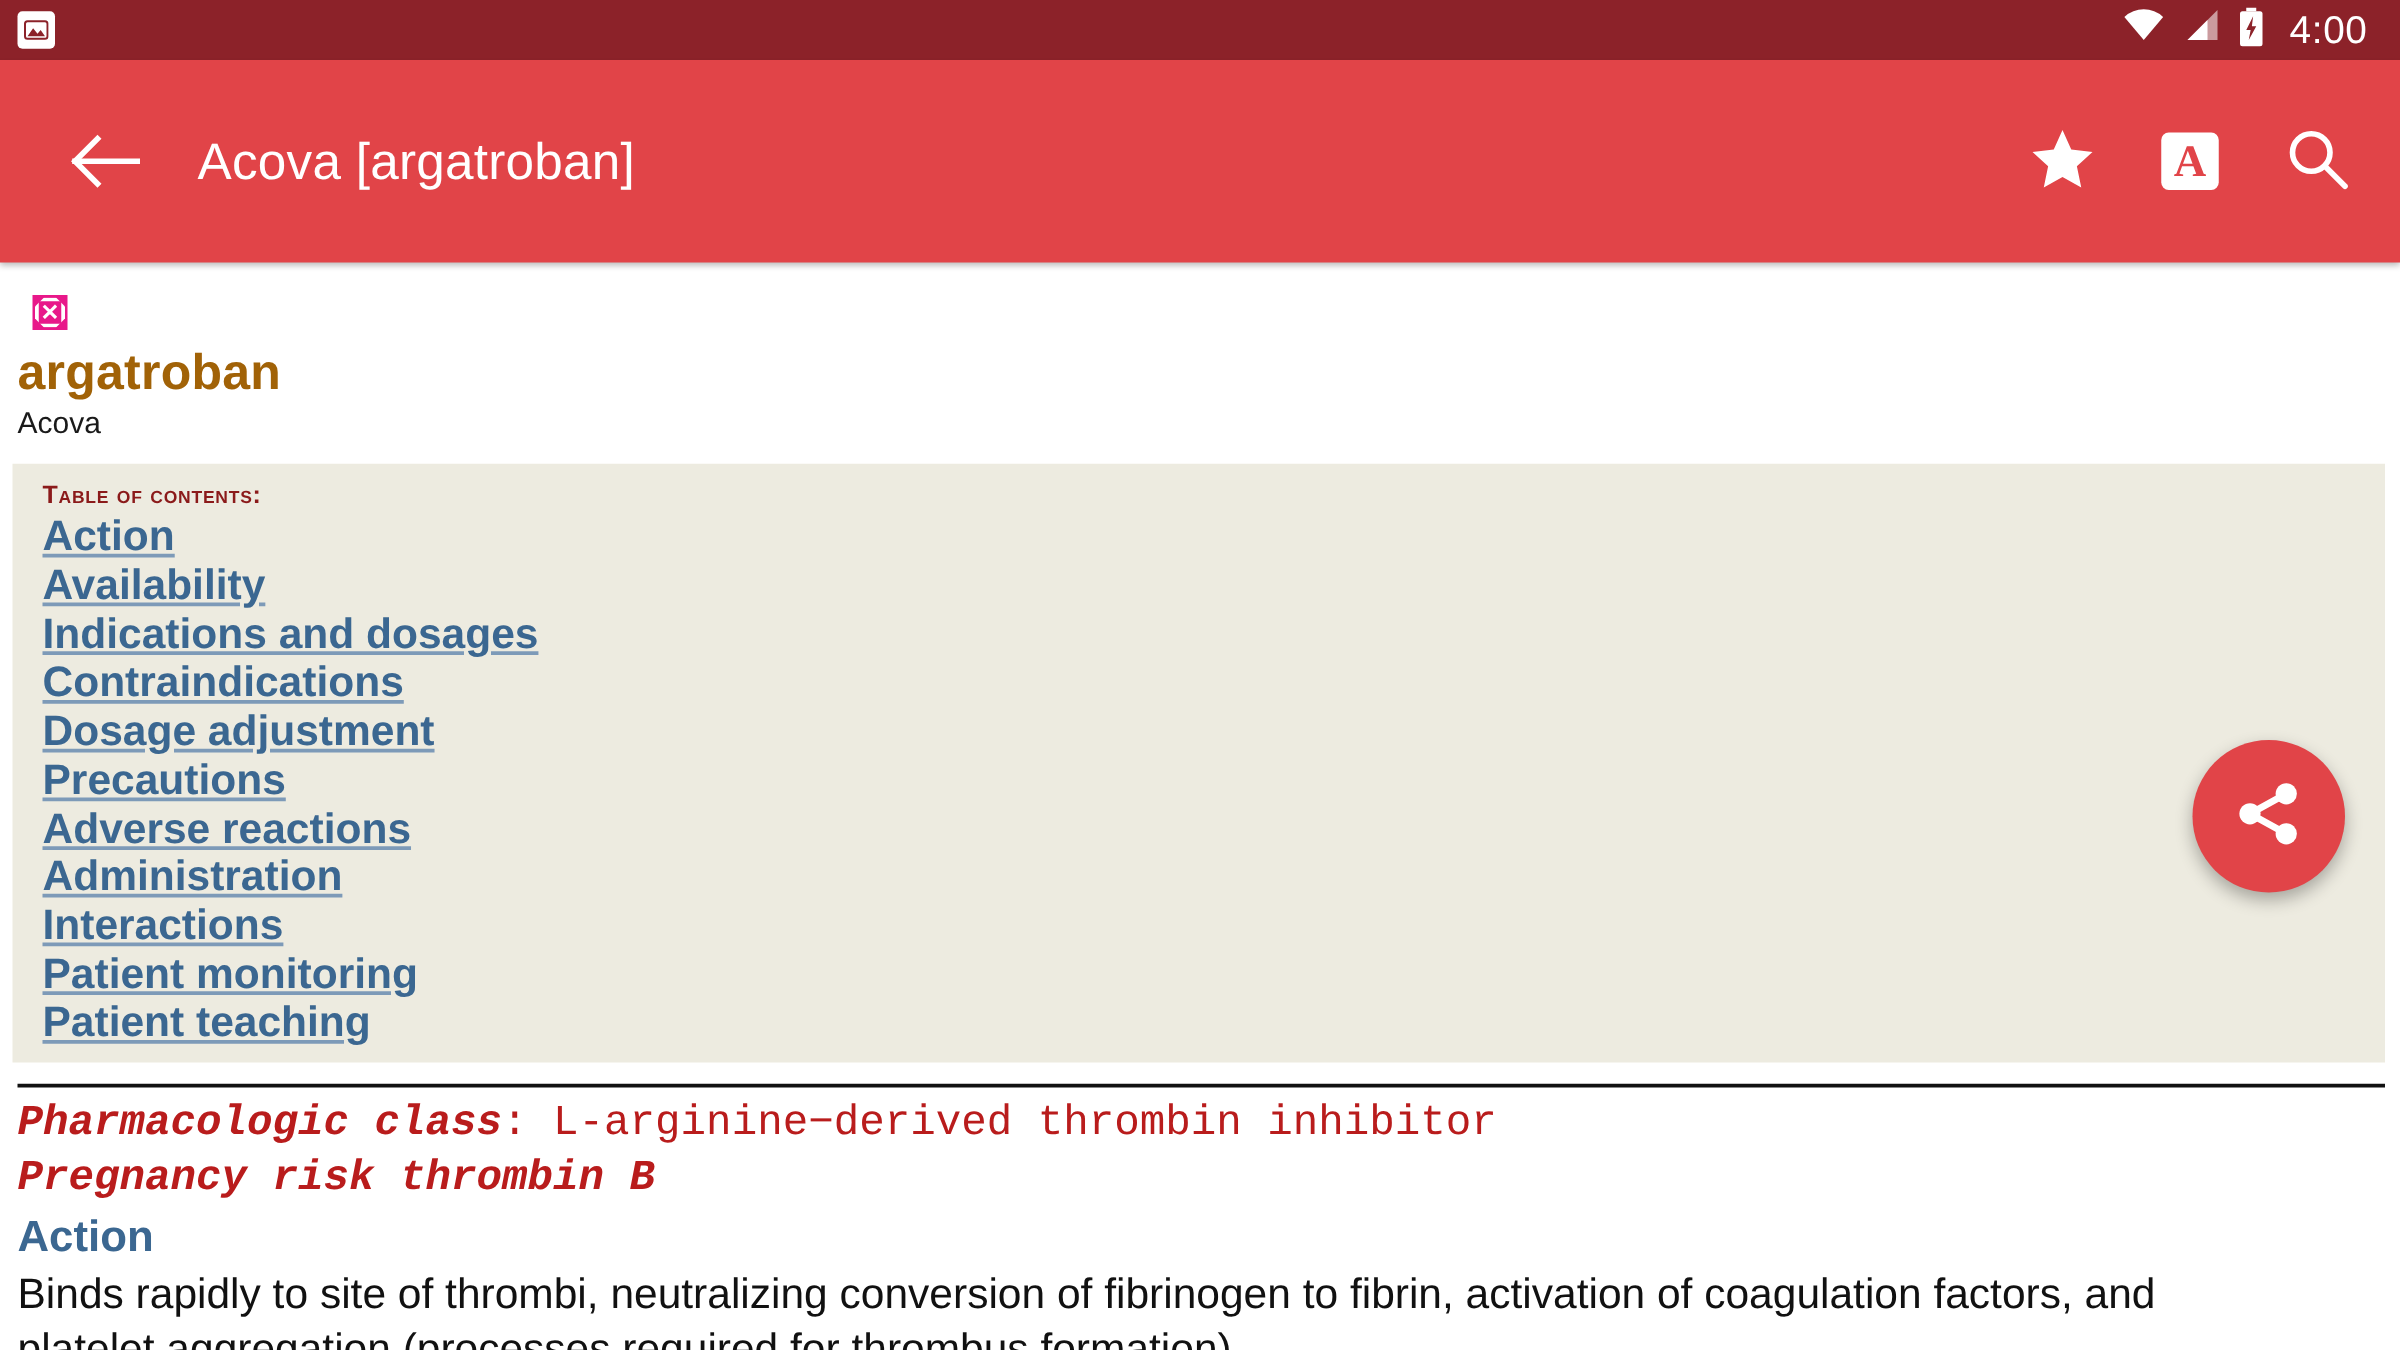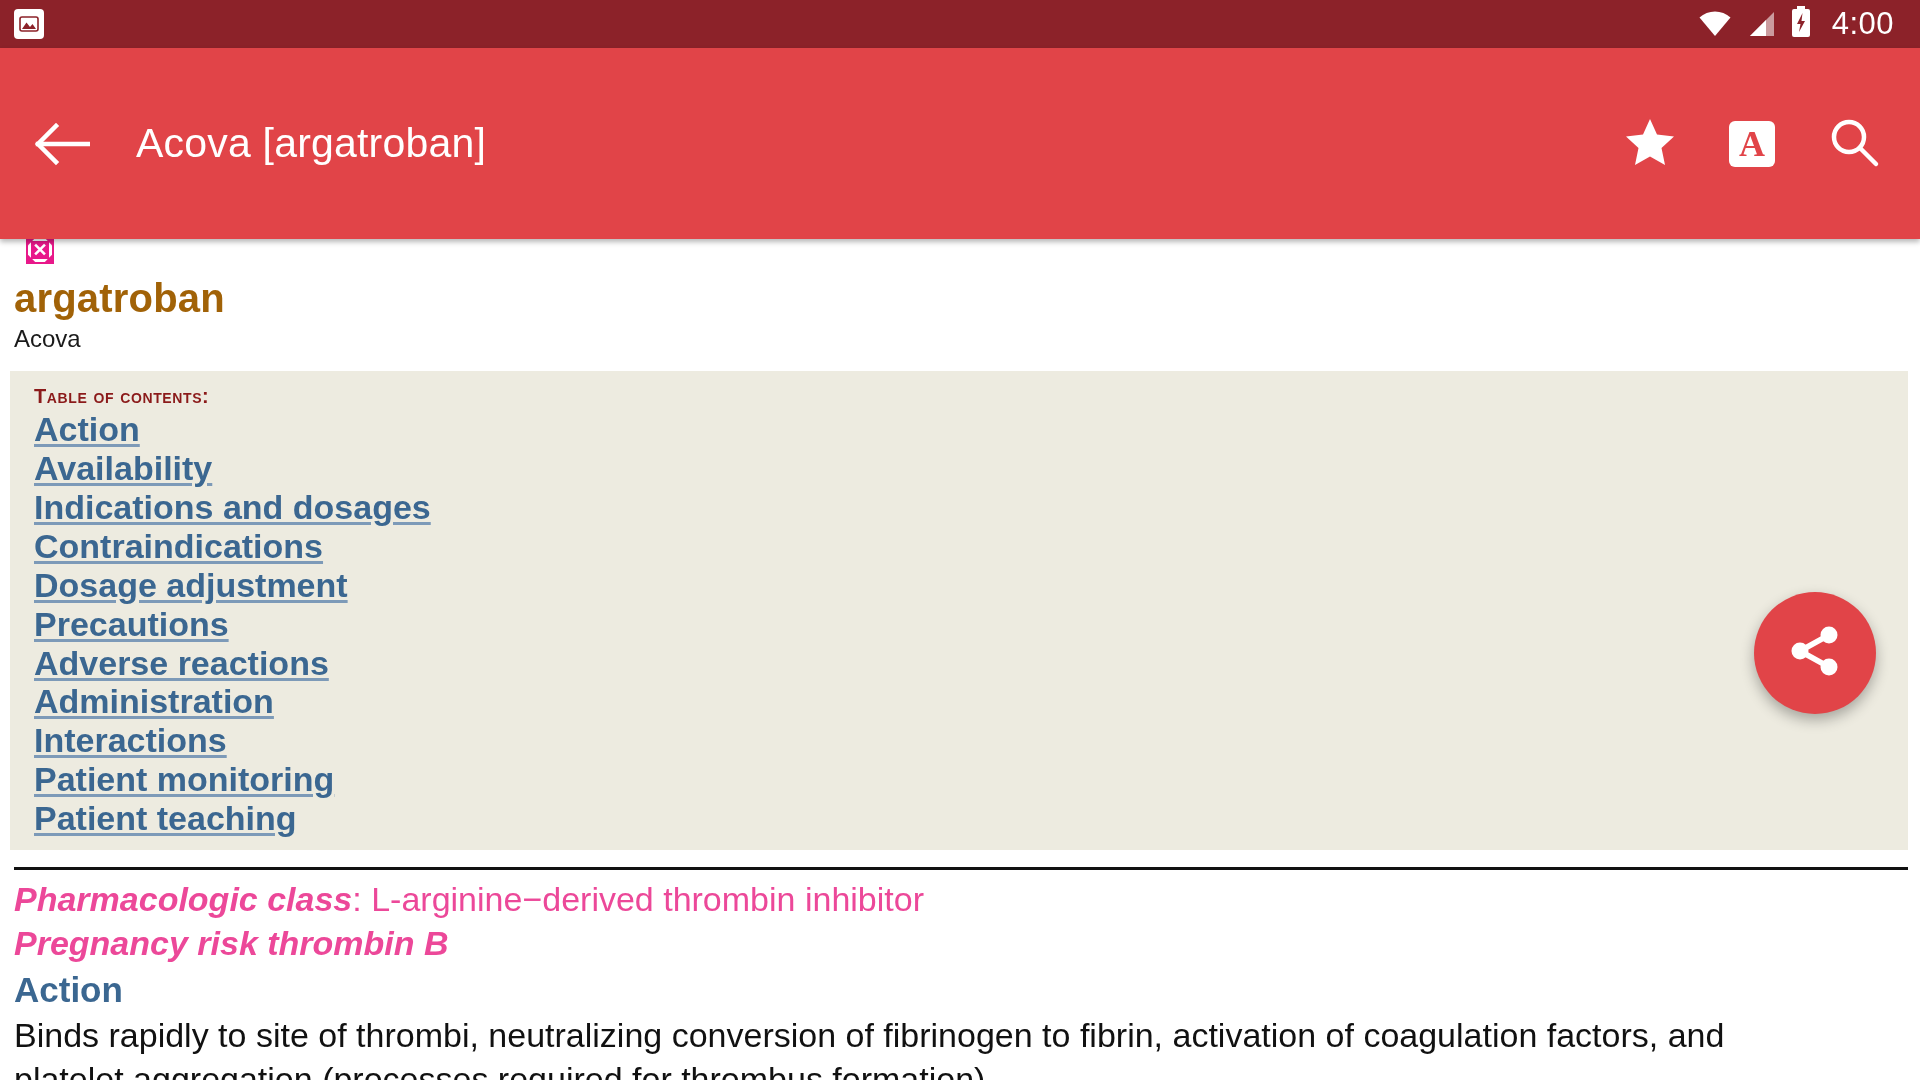--- a/index.html
+++ b/index.html
@@ -18,33 +18,33 @@
     display:flex; align-items:center;
     padding:0 26px 0 14px;
   }
   #status-left { display:flex; align-items:center; gap:10px; }
   .notif-chip {
     width:30px; height:30px;
     background:#ffffff; border-radius:4px;
     display:flex; align-items:center; justify-content:center;
   }
   #status-spacer { flex:1; }
-  #status-right { display:flex; align-items:flex-end; gap:14px; }
+  #status-right { display:flex; align-items:flex-start; gap:14px; }
   #status-clock {
     color:#ffffff; font-size:31px; font-weight:400;
     letter-spacing:0.5px; margin-left:6px;
   }
 
   
   #app-bar {
     position:absolute; top:48px; left:0;
-    width:1920px; height:191px;
+    width:1920px; height:162px;
     background:#E14448;
     display:flex; align-items:center;
-    padding:0 38px 0 24px;
+    padding:0 38px 0 46px;
     box-shadow:0 3px 5px rgba(0,0,0,0.28);
     z-index:5;
   }
   #back-button {
     width:74px; height:74px;
     display:flex; align-items:center; justify-content:center;
     cursor:pointer; flex:none;
   }
   #app-bar-title {
     color:#ffffff; font-size:41px; font-weight:400;
@@ -119,22 +119,23 @@
   }
 
   #toc-divider {
     height:0; border-top:3px solid #111111;
     margin:17px 12px 0 14px;
   }
 
   
   #body-text { padding:8px 16px 0 14px; }
   .class-line {
-    font-size:34px; color:#ec4899; line-height:1.28;
+    font-size:34px; color:#b91c1c; line-height:1.28;
     white-space:nowrap;
+    font-family:Liberation Mono, monospace;
   }
   .class-label { font-weight:700; font-style:italic; }
   #section-action {
     color:#3B6791; font-size:35px; font-weight:700;
     line-height:1.3; margin-top:2px;
   }
   #action-paragraph {
     font-size:34px; color:#111111; line-height:1.3;
     max-width:1800px;
   }

